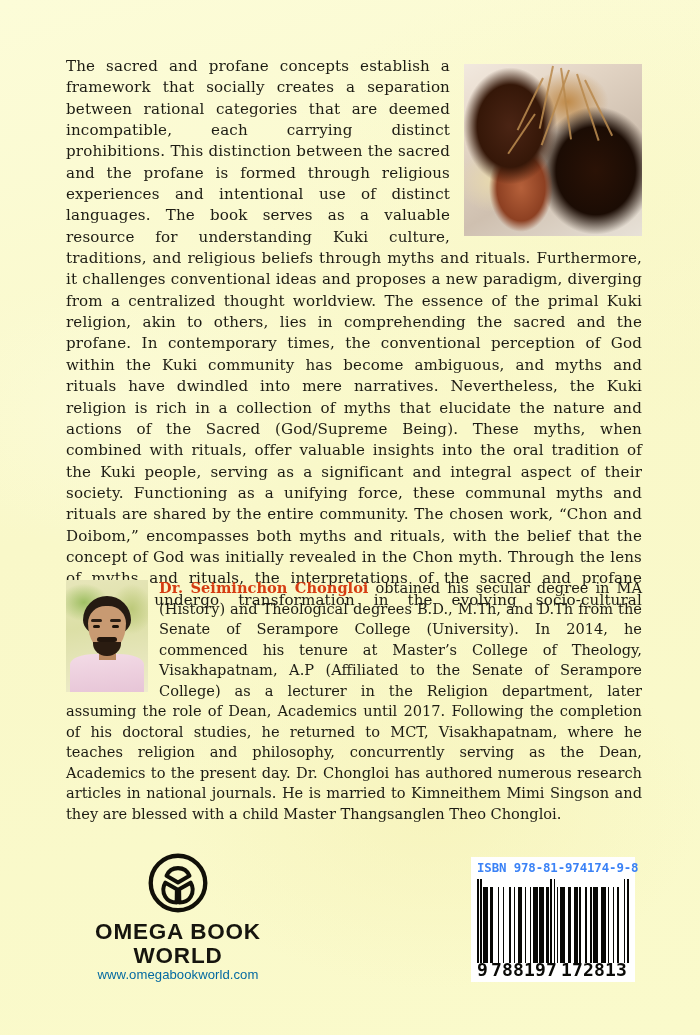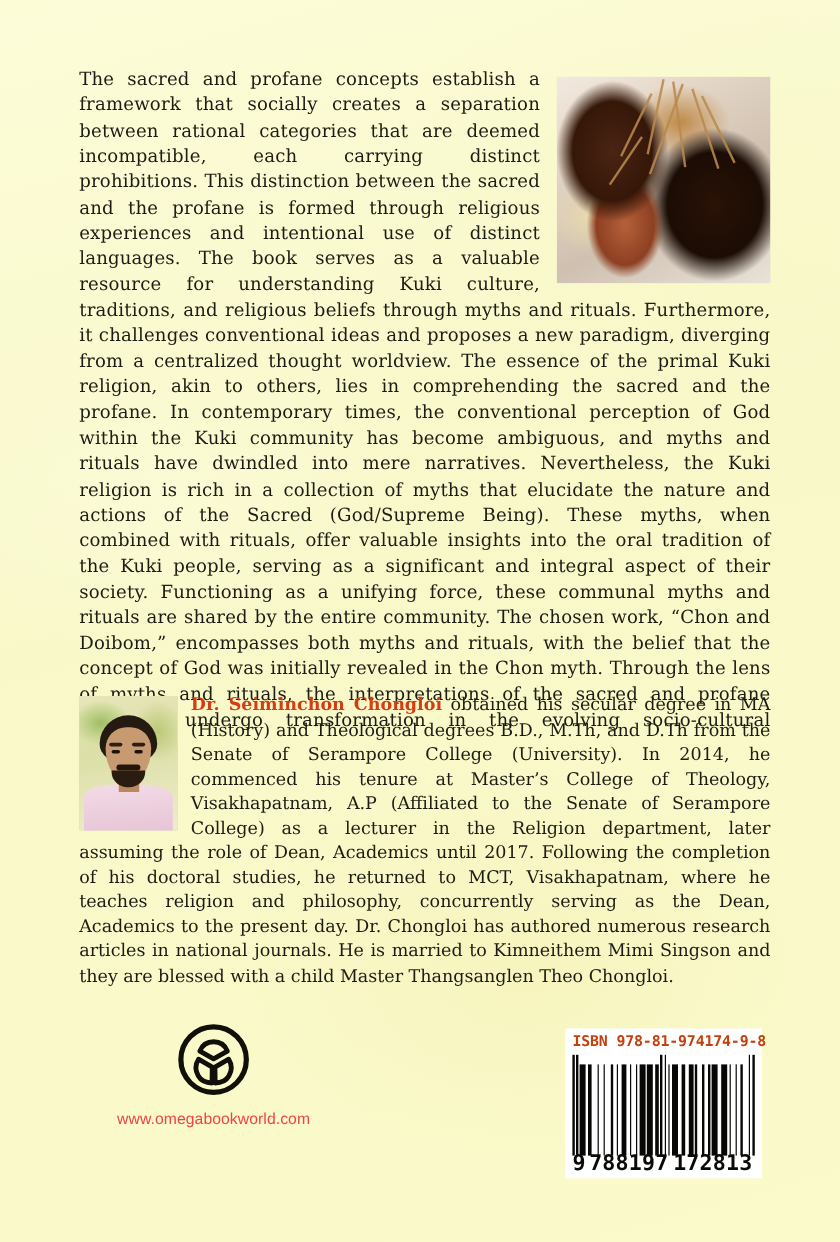--- a/index.html
+++ b/index.html
@@ -194,22 +194,21 @@
   }
   .pub-tagline {
     font-size: 15.2px;
     font-weight: bold;
     letter-spacing: 0.002em;
     color: #1a190f;
     margin-top: 2px;
   }
   .pub-url {
     font-size: 13.1px;
-    color: #ef4444;
-    margin-top: 11px;
+    color: #0369a1;
     letter-spacing: 0.005em;
   }
 
   
   .barcode-block {
     position: absolute;
     left: 471px;
     top: 857px;
     width: 164px;
   }
@@ -225,21 +224,21 @@
   }
   .barcode-card {
     background: #ffffff;
     padding: 4px 6px 3px;
   }
   .isbn-text {
     text-align: center;
     font-family: "DejaVu Sans Mono", monospace;
     font-size: 12.4px;
     font-weight: bold;
-    color: #c2410c;
+    color: #3b82f6;
     letter-spacing: -0.01em;
     line-height: 1.2;
     white-space: nowrap;
   }
   .bars {
     display: flex;
     align-items: flex-end;
     height: 84px;
     margin-top: 3px;
     gap: 0;
@@ -305,20 +304,21 @@
     <div class="logo-wrap">
       <svg width="62" height="62" viewBox="0 0 100 100">
         <circle cx="50" cy="50" r="44" fill="none" stroke="#111008" stroke-width="7"></circle>
         <g fill="none" stroke="#111008" stroke-width="6.5" stroke-linejoin="round">
           <path d="M50 26 C41 26 34.5 31 31.5 38.5 L50 49 L68.5 38.5 C65.5 31 59 26 50 26 Z"></path>
           <path d="M29.5 72 C25 64.2 25.5 56.2 29.7 49.4 L48.2 60 L47.9 81.4 C40 81.2 33.9 79.6 29.5 72 Z"></path>
           <path d="M70.5 72 C75 64.2 74.5 56.2 70.3 49.4 L51.8 60 L52.1 81.4 C60 81.2 66.1 79.6 70.5 72 Z"></path>
         </g>
       </svg>
     </div>
+    <div class="pub-name">OMEGA BOOK WORLD</div>
     <div class="pub-url">www.omegabookworld.com</div>
   </div>
 
   <div class="barcode-block">
     <div class="barcode-card">
       <div class="isbn-text">ISBN  978-81-974174-9-8</div>
       <div class="bars" id="bars">
           <span style="width: 1.6px; height: 100%;"></span>
           <span style="width: 1.6px; background: transparent; height: 100%;"></span>
           <span style="width: 1.6px; height: 100%;"></span>

